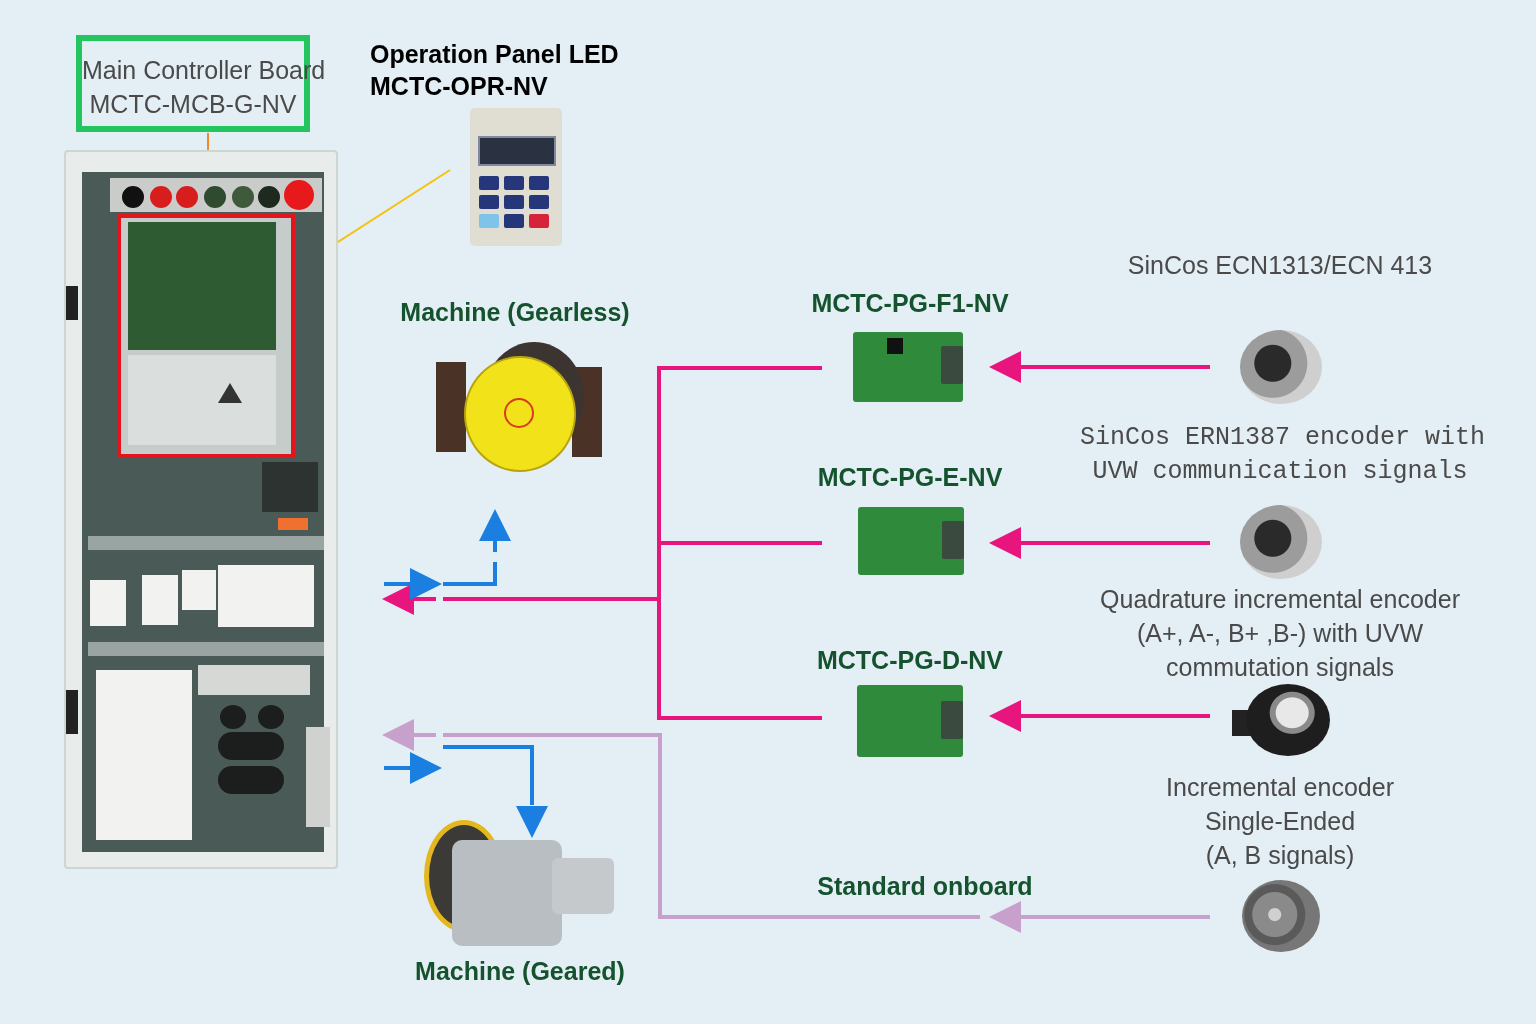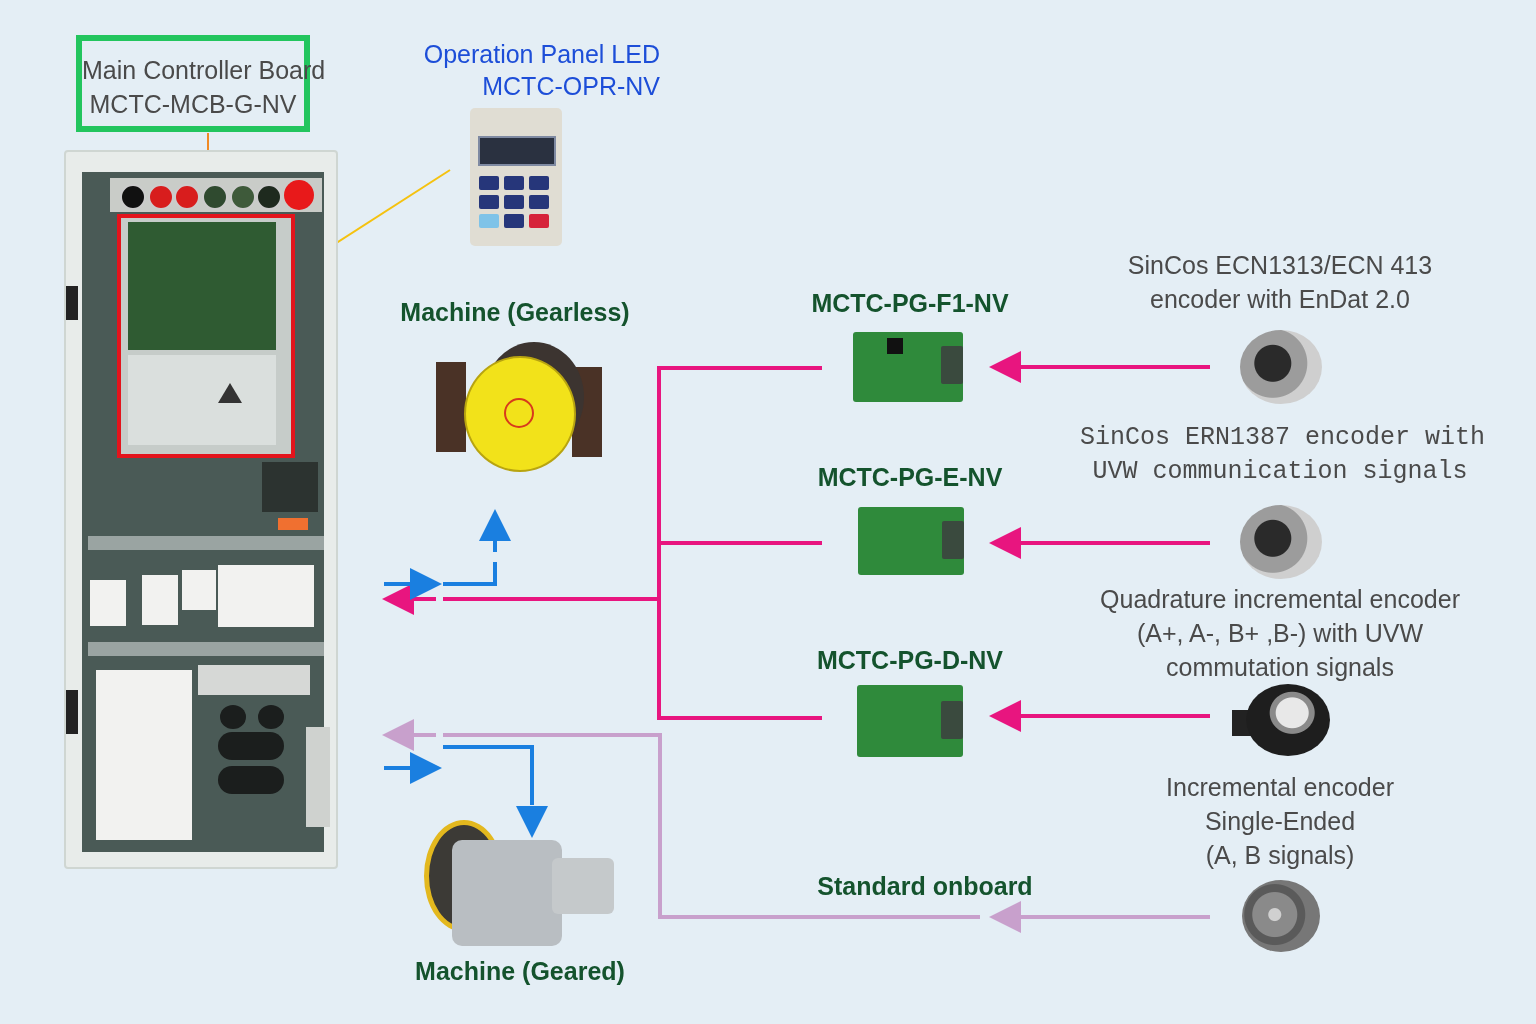--- a/index.html
+++ b/index.html
@@ -14,21 +14,21 @@
   .btn-strip { left:110px; top:178px; width:212px; height:34px; background:#c9ccc8; }
   .knob { width:22px; height:22px; border-radius:50%; top:184px; border:2px solid #ccc; }
   .board-frame { left:117px; top:214px; width:170px; height:236px; border:4px solid #e3141c; background:#c6ccc9; }
   .pcb { left:128px; top:222px; width:148px; height:128px; background:#2f5b32; }
   .panel-label { left:128px; top:355px; width:148px; height:90px; background:#dadfdd; }
   .shelf { height:14px; background:#9aa4a2; left:88px; width:236px; }
   .component { background:#f2f2f0; }
   .board-img { background:#2f8a3b; border-radius:3px; }
   .connector { background:#3a4a3e; border-radius:2px; }
   .encoder { border-radius:50%; }
-  .oplbl { font-weight:normal; color:#1d4ed8; font-size:25px; text-align:right; line-height:32px; }
+  .oplbl { font-weight:bold; color:#000000; font-size:25px; text-align:left; line-height:32px; }
 </style>
 </head>
 <body>
 
 <svg class="lines" width="1536" height="1024">
   <defs>
     <marker id="mag" markerWidth="8" markerHeight="8" refX="4" refY="4" orient="auto">
         <path d="M0,0 L8,4 L0,8 z" fill="#e8157f"></path>
       </marker>
     <marker id="blu" markerWidth="8" markerHeight="8" refX="4" refY="4" orient="auto">
@@ -154,21 +154,20 @@
 
 <div class="abs lbl-bold" style="left:790px;top:646px;width:240px;">MCTC-PG-D-NV</div>
 <div class="abs board-img" style="left:857px;top:685px;width:106px;height:72px;">
   <div class="abs connector" style="left:84px;top:16px;width:22px;height:38px;"></div>
 </div>
 
 <div class="abs lbl-bold" style="left:795px;top:872px;width:260px;">Standard onboard</div>
 
 <div class="abs lbl-light" style="left:1080px;top:248px;width:400px;">
   <div>SinCos ECN1313/ECN 413</div>
-  <div>encoder with EnDat 2.0</div>
 </div>
 <div class="abs encoder" style="left:1240px;top:330px;width:82px;height:74px;background:radial-gradient(circle at 40% 45%, #2a2a2a 0 18px, #9c9c9c 19px 34px, #cfcfcf 35px);"></div>
 
 <div class="abs lbl-light" style="left:1080px;top:421px;width:400px;font-family:Liberation Mono, monospace;">
   <div>SinCos ERN1387 encoder with</div>
   <div>UVW communication signals</div>
 </div>
 <div class="abs encoder" style="left:1240px;top:505px;width:82px;height:74px;background:radial-gradient(circle at 40% 45%, #2a2a2a 0 18px, #9c9c9c 19px 34px, #cfcfcf 35px);"></div>
 
 <div class="abs lbl-light" style="left:1080px;top:582px;width:400px;">

